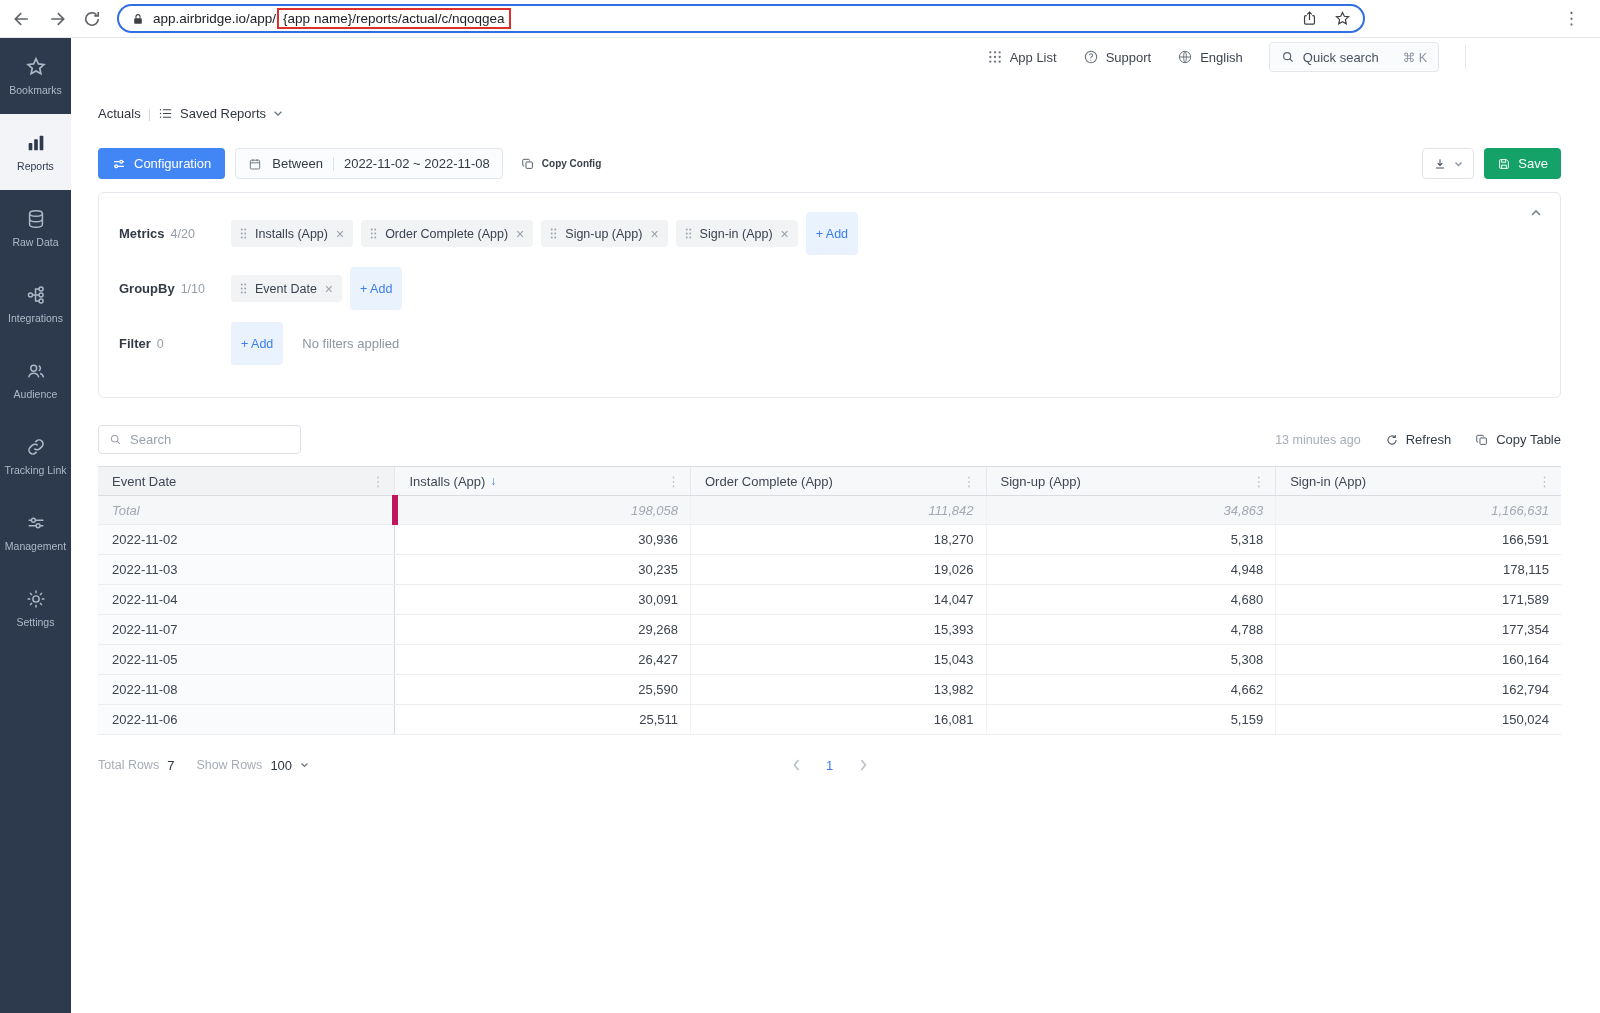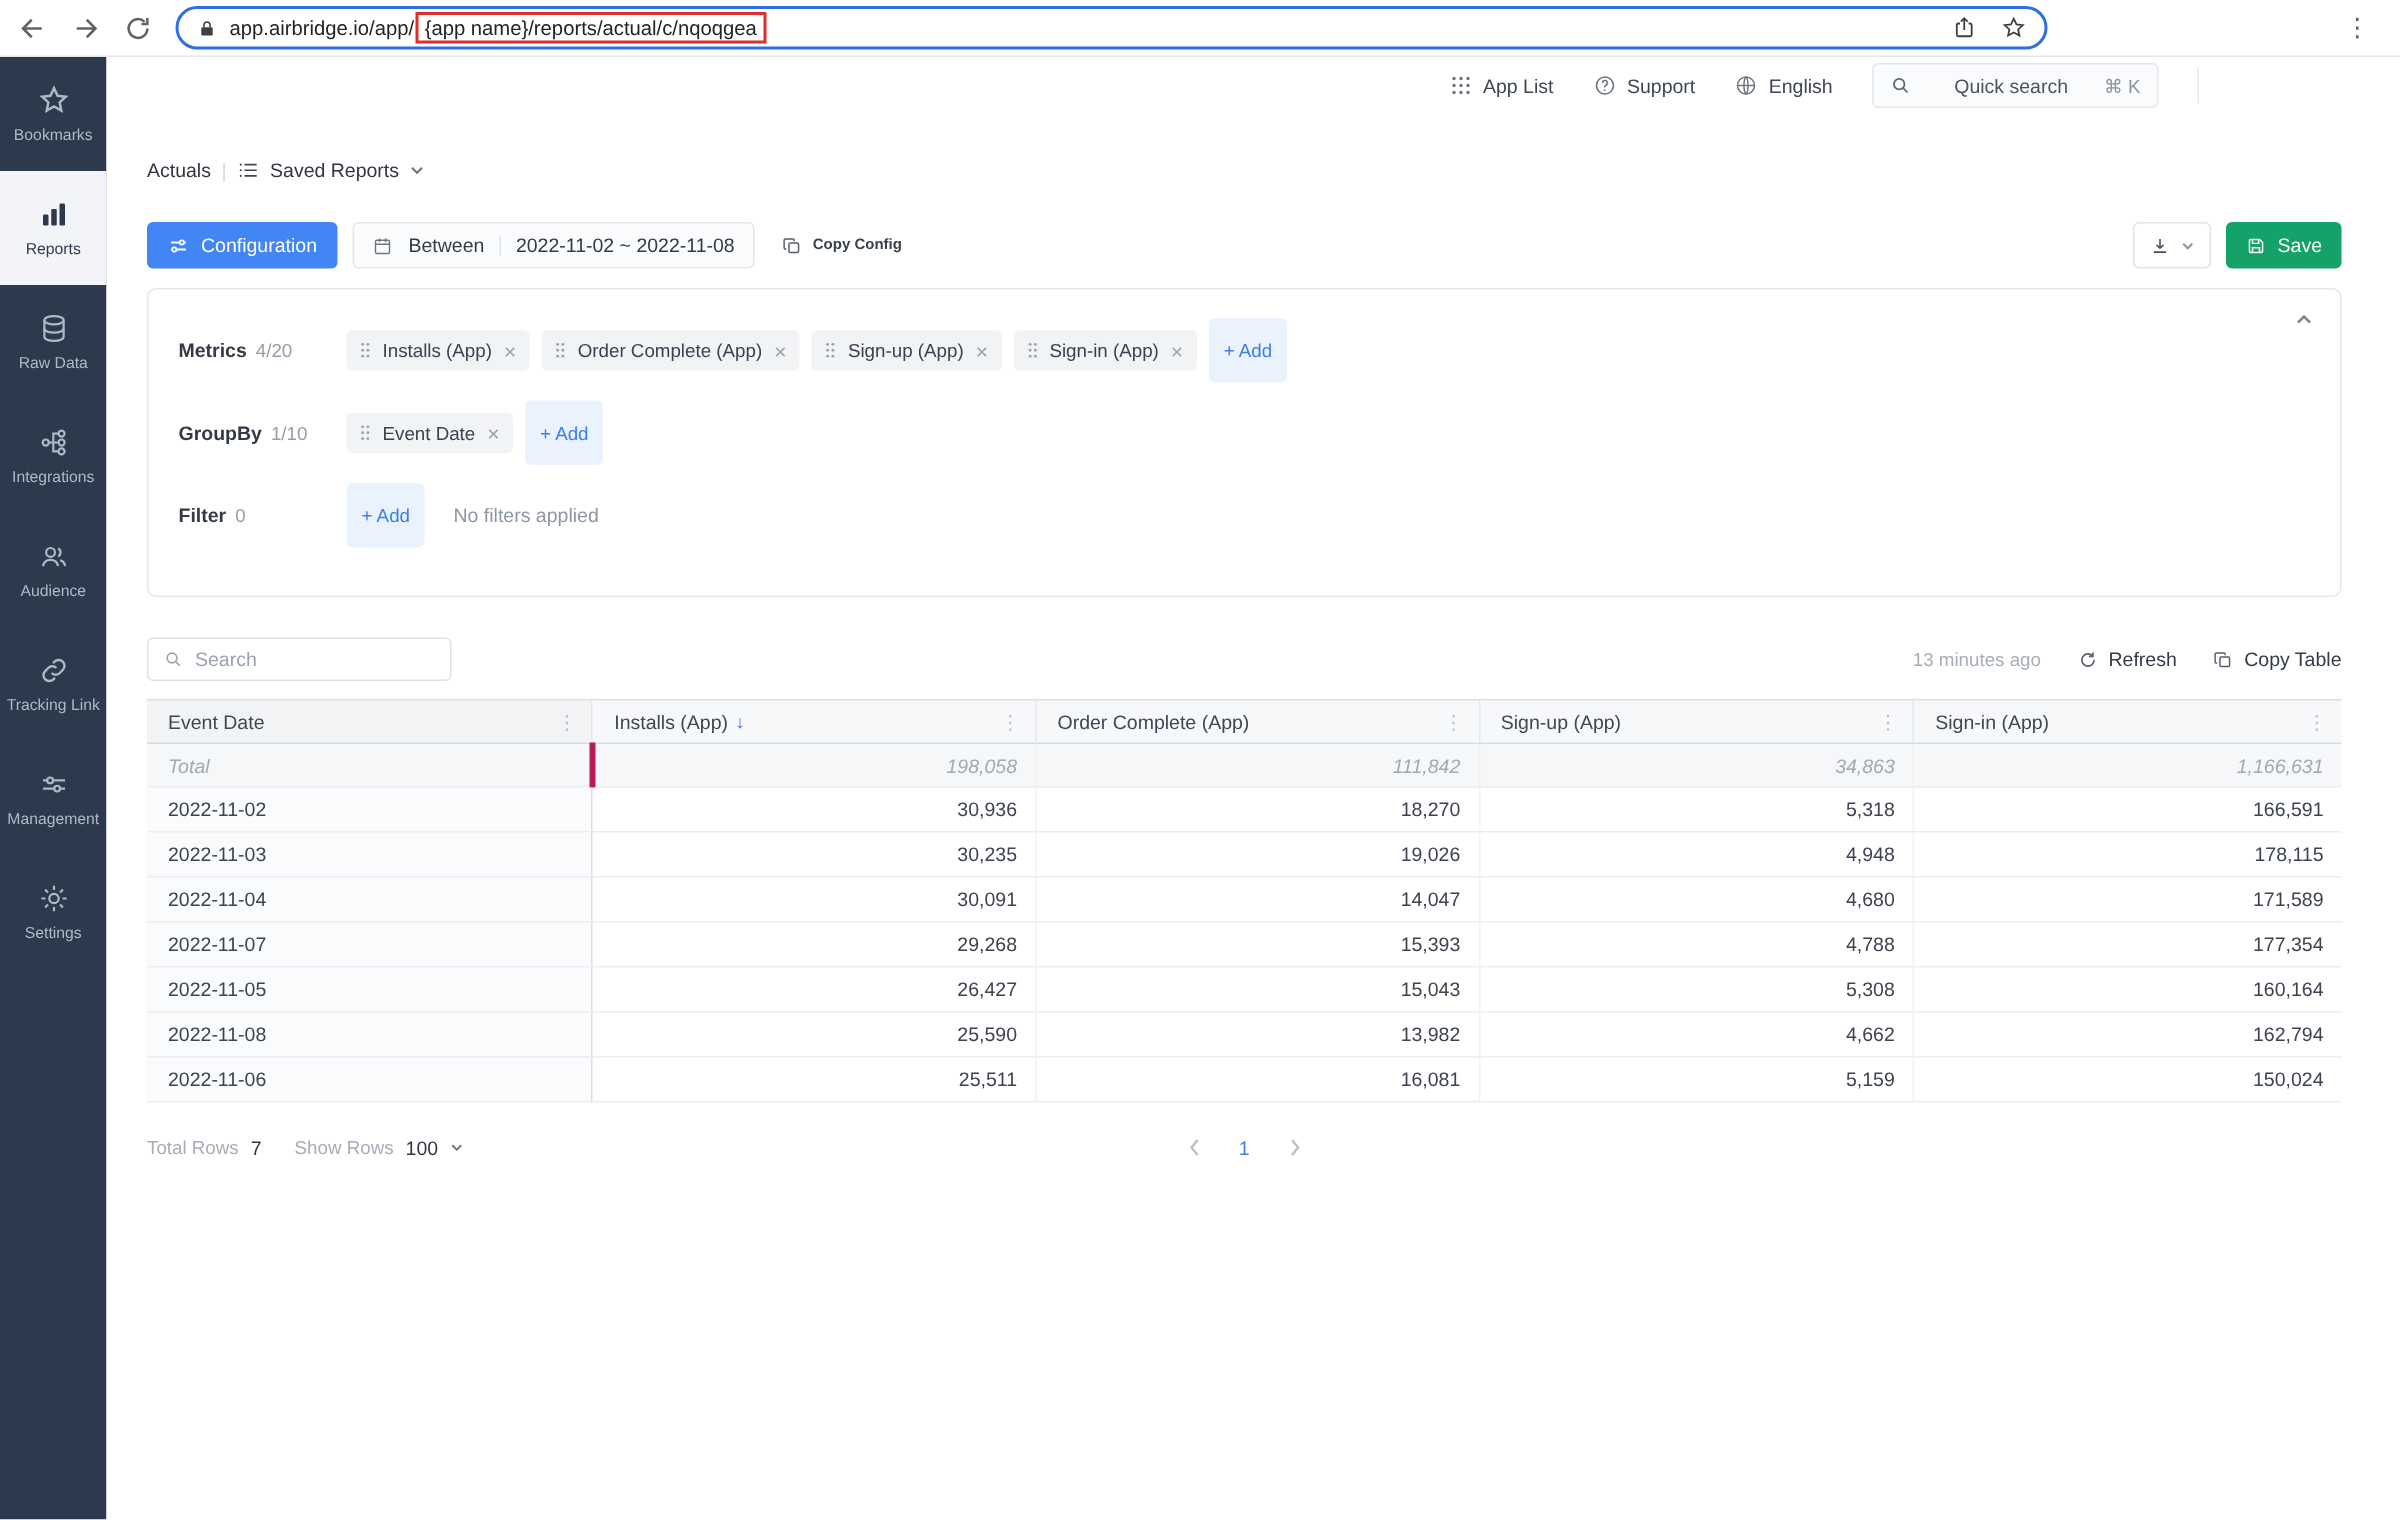--- a/index.html
+++ b/index.html
@@ -32,21 +32,21 @@
   .main { flex:1; background:#fff; display:flex; flex-direction:column; }
 
   
   .topbar { height:38px; display:flex; align-items:center; justify-content:flex-end;
             gap:26px; font-size:13px; color:#3f4651; padding-right:0; }
   .tb-item { display:flex; align-items:center; gap:7px; }
   .tb-item svg { width:16px; height:16px; color:#6b7480; }
   .qsearch { height:30px; background:#fafbfc; border:1px solid #e3e6ea; border-radius:4px;
              display:flex; align-items:center; gap:8px; padding:0 11px; }
   .qsearch svg { width:14px; height:14px; color:#5b6572; }
-  .qsearch .ph { color:#4a5361;margin-left:21px; }
+  .qsearch .ph { color:#4a5361; }
   .qsearch .sc { color:#8a93a0; margin-left:16px; font-size:12.5px; }
   .tb-divider { width:1px; height:24px; background:#e4e7eb; }
   .tb-endpad { width:108px; }
 
   
   .content { padding:0 39px 0 27px; }
 
   .breadcrumb { margin-top:30px; display:flex; align-items:center; gap:7px; font-size:13px; color:#2f3640; }
   .breadcrumb svg.list-ic { width:15px; height:15px; color:#3f4651; }
   .breadcrumb svg.chev { width:10px; height:7px; color:#6b7480; }
@@ -109,21 +109,21 @@
   .report th:first-child { background:#f1f3f5; }
   .report th + th { border-left:1px solid #e4e7eb; }
   .th-inner { display:flex; align-items:center; }
   .th-kebab { margin-left:auto; color:#b6bdc6; font-size:13px; cursor:pointer; }
   .sort-ic { color:#3b7df0; margin-left:5px; font-size:12px; }
   .report td { height:30px; border-bottom:1px solid #ebedf0; color:#3d4450; padding:0 12px 0 14px; }
   .report td.c-date { background:#fafbfc; border-right:1px solid #d9dde2; }
   .report td.c-num { text-align:right; }
   .report td.c-num + td.c-num { border-left:1px solid #f0f2f4; }
   .report tr.total-row td { background:#f6f7f9; font-style:italic; color:#a2a9b3; height:29px; }
-  .report tr.total-row td.c-date { border-right:4px solid #be185d; }
+  .report tr.total-row td.c-date { border-right:6px solid #be185d; }
 
   
   .table-footer { margin-top:19px; display:flex; align-items:center; position:relative; height:22px; }
   .tf-left { display:flex; align-items:center; gap:22px; font-size:13px; }
   .tf-group { display:flex; align-items:center; gap:8px; }
   .tf-lab { color:#a6adb7; font-size:12.5px; }
   .tf-val { color:#2f3742; }
   .tf-group svg { width:9px; height:6px; color:#6b7480; }
   .pagination { position:absolute; left:50%; transform:translateX(-50%);
                 display:flex; align-items:center; gap:26px; }

